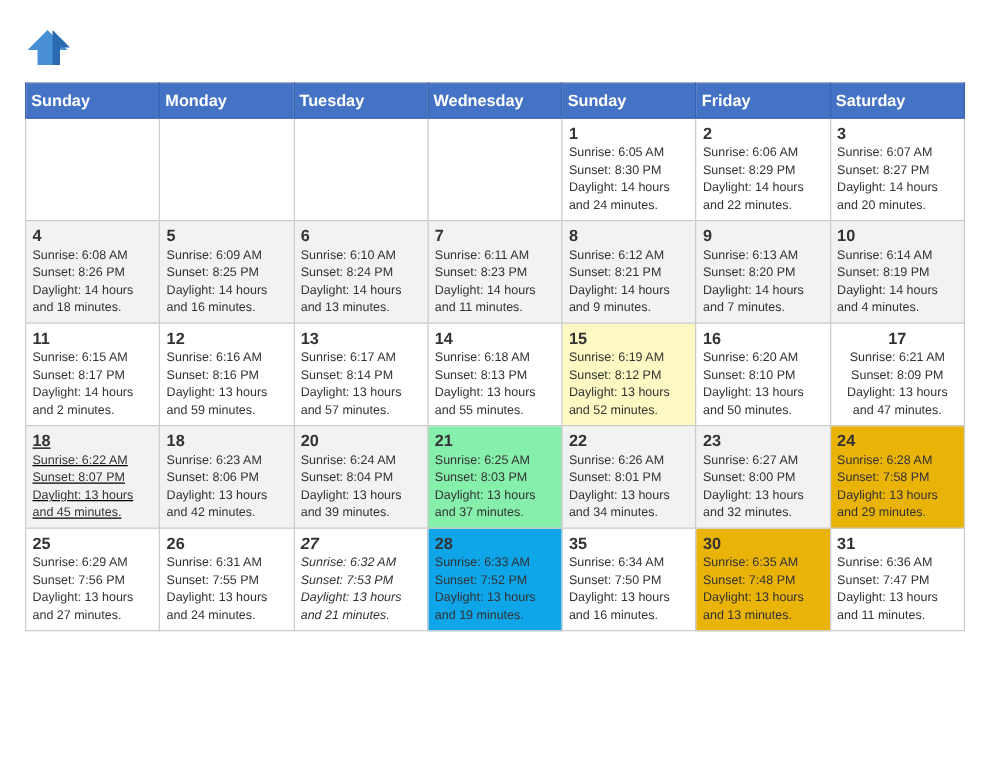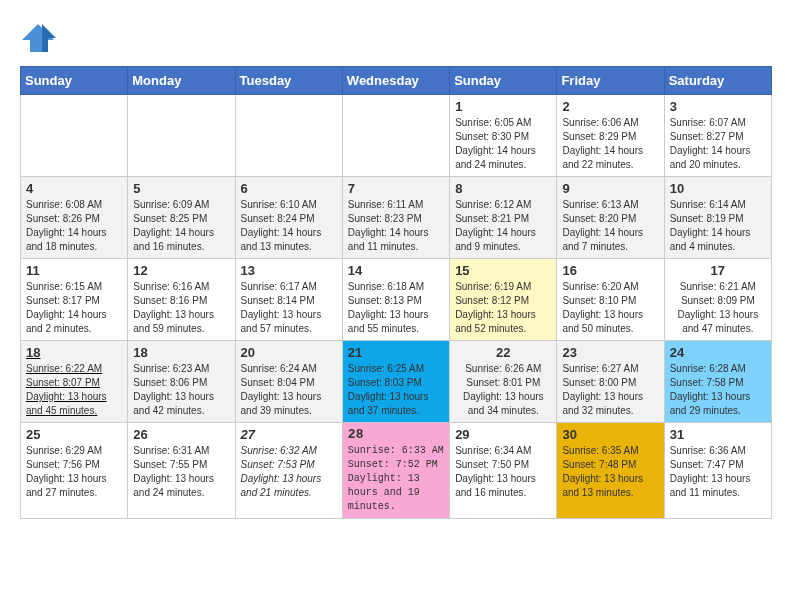--- a/index.html
+++ b/index.html
@@ -216,56 +216,56 @@
           <div class="day-info">Sunrise: 6:22 AM<br>Sunset: 8:07 PM<br>Daylight: 13 hours and 45 minutes.</div>
         </td>
         <td style="background: rgb(242, 242, 242);">
           <span class="day-number">18</span>
           <div class="day-info">Sunrise: 6:23 AM<br>Sunset: 8:06 PM<br>Daylight: 13 hours and 42 minutes.</div>
         </td>
         <td style="background: rgb(242, 242, 242);">
           <span class="day-number">20</span>
           <div class="day-info">Sunrise: 6:24 AM<br>Sunset: 8:04 PM<br>Daylight: 13 hours and 39 minutes.</div>
         </td>
-        <td style="background: #0ea5e9;">
+        <td style="background: #86efac;">
           <span class="day-number">21</span>
           <div class="day-info">Sunrise: 6:25 AM<br>Sunset: 8:03 PM<br>Daylight: 13 hours and 37 minutes.</div>
         </td>
-        <td style="background: rgb(242, 242, 242); text-align: center;">
+        <td style="background: rgb(242, 242, 242);">
           <span class="day-number">22</span>
           <div class="day-info">Sunrise: 6:26 AM<br>Sunset: 8:01 PM<br>Daylight: 13 hours and 34 minutes.</div>
         </td>
         <td style="background: rgb(242, 242, 242);">
           <span class="day-number">23</span>
           <div class="day-info">Sunrise: 6:27 AM<br>Sunset: 8:00 PM<br>Daylight: 13 hours and 32 minutes.</div>
         </td>
-        <td style="background: #7dd3fc;">
+        <td style="background: #eab308;">
           <span class="day-number">24</span>
           <div class="day-info">Sunrise: 6:28 AM<br>Sunset: 7:58 PM<br>Daylight: 13 hours and 29 minutes.</div>
         </td>
       </tr>
       <tr>
         <td style="background: rgb(255, 255, 255);">
           <span class="day-number">25</span>
           <div class="day-info">Sunrise: 6:29 AM<br>Sunset: 7:56 PM<br>Daylight: 13 hours and 27 minutes.</div>
         </td>
         <td style="background: rgb(255, 255, 255);">
           <span class="day-number">26</span>
           <div class="day-info">Sunrise: 6:31 AM<br>Sunset: 7:55 PM<br>Daylight: 13 hours and 24 minutes.</div>
         </td>
         <td style="background: rgb(255, 255, 255); font-style: italic;">
           <span class="day-number">27</span>
           <div class="day-info">Sunrise: 6:32 AM<br>Sunset: 7:53 PM<br>Daylight: 13 hours and 21 minutes.</div>
         </td>
-        <td style="background: #f9a8d4; font-family: Liberation Mono, monospace;">
+        <td style="background: #0ea5e9;">
           <span class="day-number">28</span>
           <div class="day-info">Sunrise: 6:33 AM<br>Sunset: 7:52 PM<br>Daylight: 13 hours and 19 minutes.</div>
         </td>
         <td style="background: rgb(255, 255, 255);">
-          <span class="day-number">29</span>
+          <span class="day-number">35</span>
           <div class="day-info">Sunrise: 6:34 AM<br>Sunset: 7:50 PM<br>Daylight: 13 hours and 16 minutes.</div>
         </td>
         <td style="background: #eab308;">
           <span class="day-number">30</span>
           <div class="day-info">Sunrise: 6:35 AM<br>Sunset: 7:48 PM<br>Daylight: 13 hours and 13 minutes.</div>
         </td>
         <td style="background: rgb(255, 255, 255);">
           <span class="day-number">31</span>
           <div class="day-info">Sunrise: 6:36 AM<br>Sunset: 7:47 PM<br>Daylight: 13 hours and 11 minutes.</div>
         </td>

